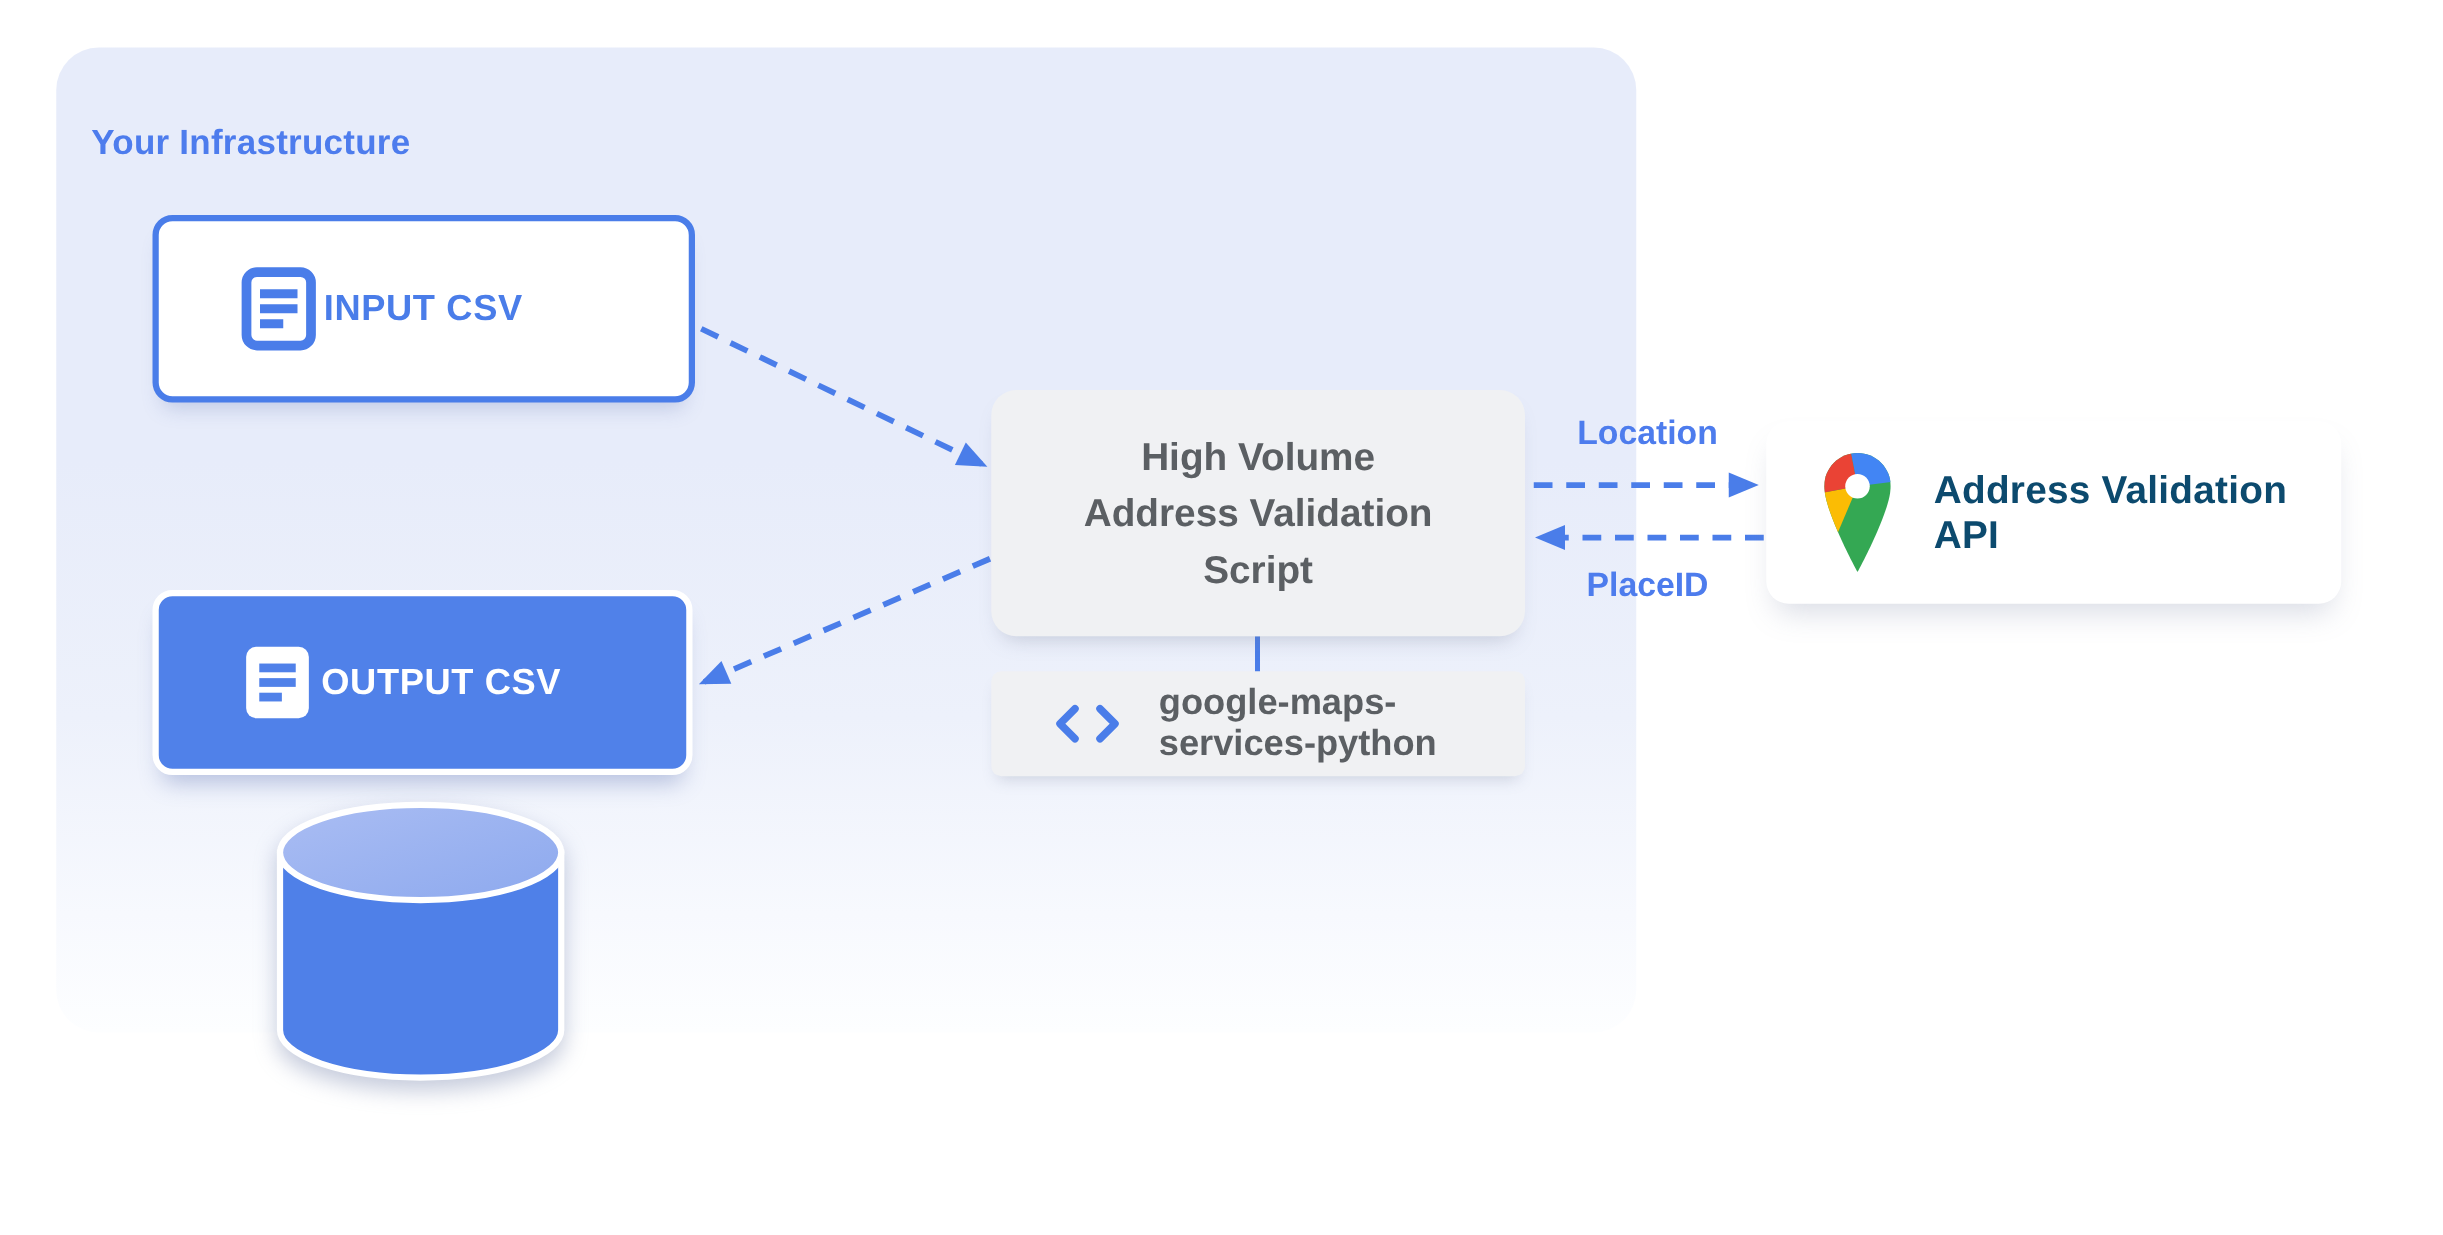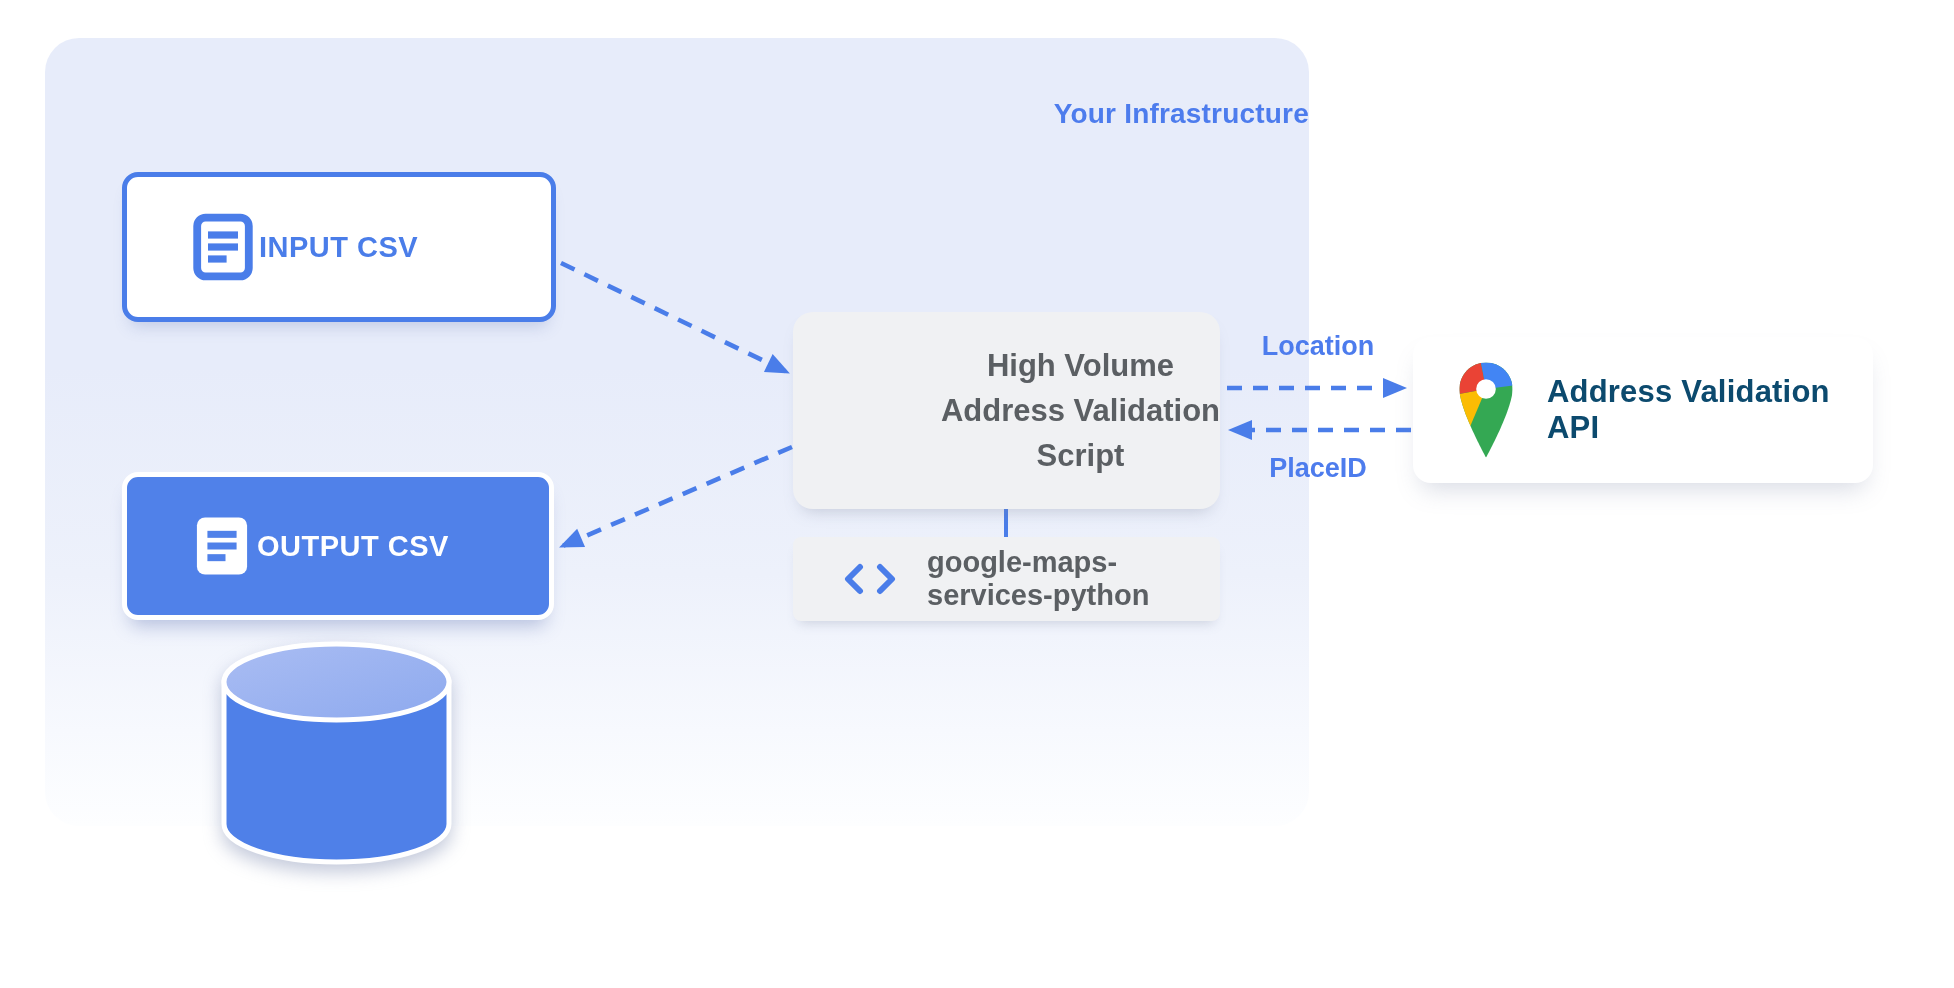--- a/index.html
+++ b/index.html
@@ -12,21 +12,21 @@
   .stage { position: absolute; inset: 0; }
 
   
   .infra {
     position: absolute; left: 45px; top: 38px; width: 1264px; height: 788px;
     border-radius: 34px;
     background: linear-gradient(180deg, #e7ecfa 0%, #e7ecfa 42%, #edf1fb 68%, #f7f9fe 88%, #fdfeff 100%);
   }
   .infra-title {
     position: absolute; left: 0; top: 60px; width: 100%;
-    text-align: right; padding-left: 28px;
+    text-align: left; padding-left: 28px;
     font-size: 28px; font-weight: 700; color: #4d7ced; letter-spacing: .2px;
   }
 
   
   svg.edges { position: absolute; inset: 0; width: 1954px; height: 988px; pointer-events: none; }
   .dash { stroke: #4a7de9; stroke-width: 4.6; stroke-dasharray: 15 11; fill: none; }
   .solid { stroke: #4a7de9; stroke-width: 4; fill: none; }
 
   
   .node { position: absolute; display: flex; align-items: center; }
@@ -44,21 +44,21 @@
   .output-box {
     left: 122px; top: 472px; width: 432px; height: 148px;
     background: #5081e9; border: 5px solid #ffffff; border-radius: 16px;
     padding-left: 60px; 
     box-shadow: 0 14px 18px -8px rgba(90,110,175,.38);
   }
 
   .script-box {
     left: 793px; top: 312px; width: 427px; height: 197px;
     background: #f0f1f3; border-radius: 20px;
-    justify-content: flex-end;
+    justify-content: center;
     box-shadow: 0 10px 16px -8px rgba(120,130,155,.35);
   }
   .script-text {
     font-size: 31px; font-weight: 700; color: #5b5f63;
     line-height: 45px; text-align: center; white-space: pre-line;
   }
 
   .lib-box {
     left: 793px; top: 537px; width: 427px; height: 84px;
     background: #f0f1f3; border-radius: 8px;

